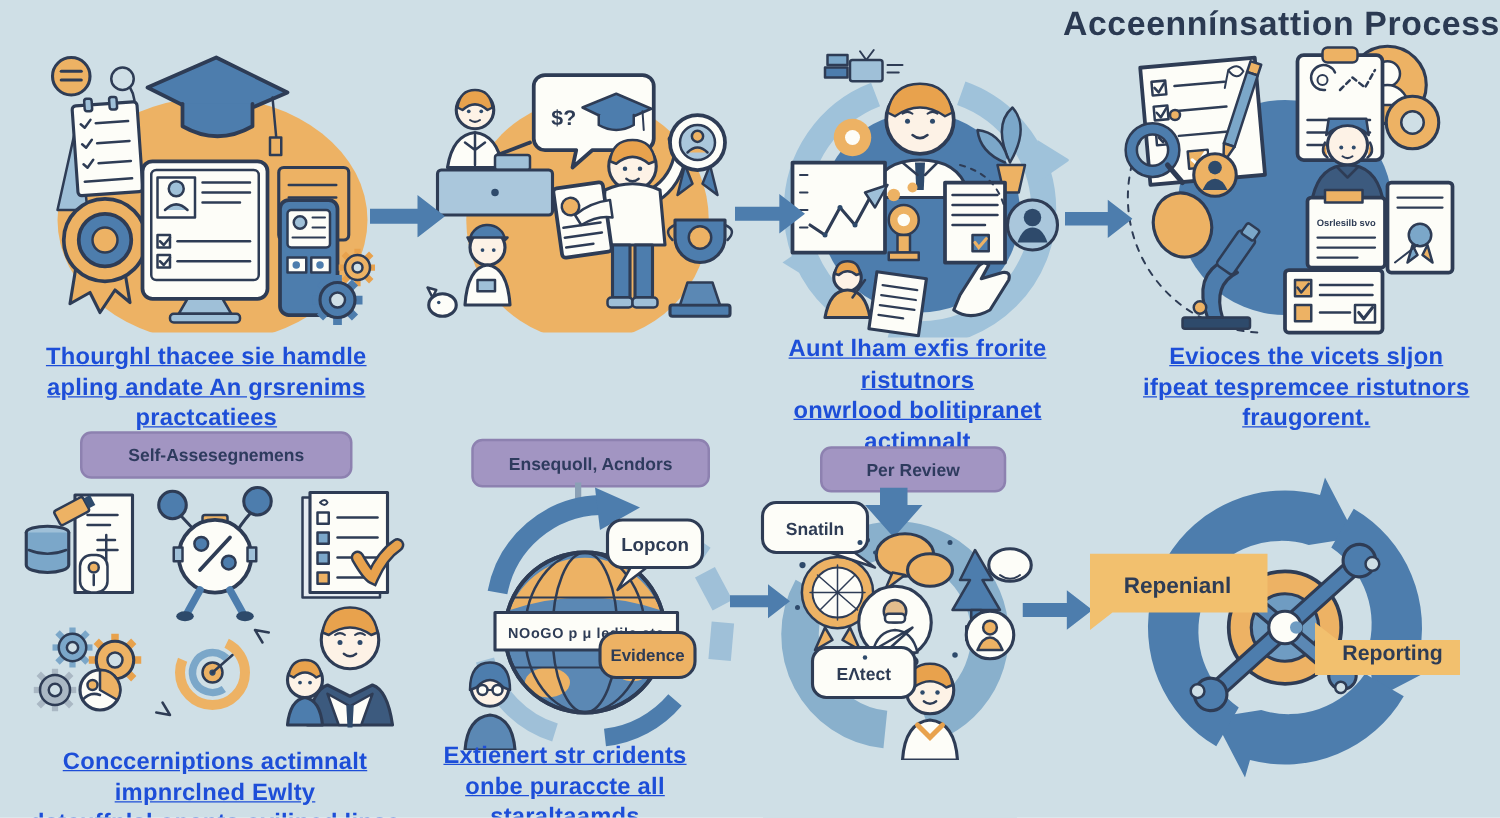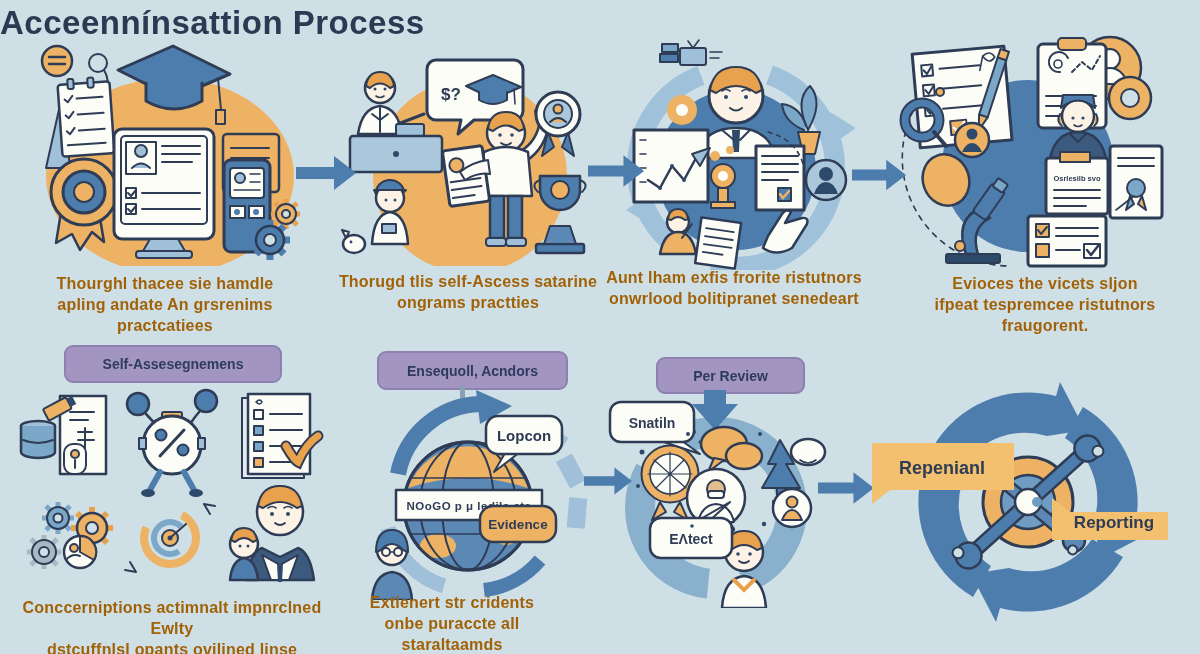--- a/index.html
+++ b/index.html
@@ -1,22 +1,22 @@
 <!DOCTYPE html>
 <html><head>
 <meta charset="utf-8">
 <style>
   html,body{margin:0;padding:0;}
   body{font-family:"Liberation Sans",sans-serif;}
   #stage{position:relative;width:1200px;height:654px;background:#cfdfe6;overflow:hidden;}
   .abs{position:absolute;}
-  #title{left:0;right:0;top:4px;text-align:left;font-size:33px;font-weight:bold;
+  #title{left:0;right:0;top:4px;text-align:right;font-size:27px;font-weight:bold;
          color:#2b3a52;letter-spacing:.5px;}
-  .cap{white-space:pre-line;text-align:center;font-size:16px;font-weight:bold;
-       color:#a16207;line-height:1.3;letter-spacing:.2px;}
+  .cap{white-space:pre-line;text-align:center;font-size:19px;font-weight:bold;
+       color:#1d4ed8;line-height:1.3;letter-spacing:.2px;text-decoration:underline;}
   .plabel{background:#a295c2;border:2px solid #8d81b0;border-radius:9px;color:#2e3b5e;
           font-weight:bold;display:flex;align-items:center;justify-content:center;}
   .stem{background:#8aa0b5;}
   
   .st{stroke:#2e3c55;stroke-width:2.5;stroke-linejoin:round;stroke-linecap:round;}
   .s2{stroke:#2e3c55;stroke-width:2;stroke-linejoin:round;stroke-linecap:round;}
   .s3{stroke:#2e3c55;stroke-width:3;stroke-linejoin:round;stroke-linecap:round;}
   .ln{stroke:#2e3c55;stroke-linecap:round;stroke-linejoin:round;fill:none;}
   .o{fill:#edb264;} .b{fill:#4d7dad;} .lb{fill:#9fc0d8;} .mb{fill:#7ba7c9;}
   .w{fill:#fdfdf8;} .sk{fill:#fdf2e6;} .nv{fill:#2e4a6b;} .hair{fill:#e8a24d;}
@@ -373,24 +373,22 @@
   <svg class="abs" style="left:588px;top:154px" width="56" height="34" viewBox="0 0 60 34">
     <polygon points="0,11 38,11 38,0 60,17 38,34 38,23 0,23" fill="#4d7dad"></polygon>
   </svg>
   <svg class="abs" style="left:852px;top:158px" width="54" height="34" viewBox="0 0 60 34">
     <polygon points="0,11 38,11 38,0 60,17 38,34 38,23 0,23" fill="#4d7dad"></polygon>
   </svg>
 
   <div class="abs cap" style="left:10px;top:274px;width:310px">Thourghl thacee sie hamdle
 apling andate An grsrenims
 practcatiees</div>
-  <div class="abs cap" style="left:338px;top:272px;width:260px">Thorugd tlis self-Ascess satarine
-ongrams practties</div>
   <div class="abs cap" style="left:603px;top:268px;width:262px">Aunt lham exfis frorite ristutnors
-onwrlood bolitipranet senedeart</div>
+onwrlood bolitipranet actimnalt</div>
   <div class="abs cap" style="left:905px;top:274px;width:280px">Evioces the vicets sljon
 ifpeat tespremcee ristutnors
 fraugorent.</div>
 
   <div class="abs plabel" style="left:64px;top:345px;width:214px;height:34px;font-size:14px">Self-Assesegnemens</div>
   <div class="abs plabel" style="left:377px;top:351px;width:187px;height:35px;font-size:14px">Ensequoll, Acndors</div>
   <div class="abs plabel" style="left:656px;top:357px;width:145px;height:33px;font-size:14px">Per Review</div>
   <div class="abs stem" style="left:460px;top:386px;width:5px;height:22px"></div>
 
   <svg class="abs" style="left:8px;top:388px" width="324" height="204" viewBox="0 0 324 204">

